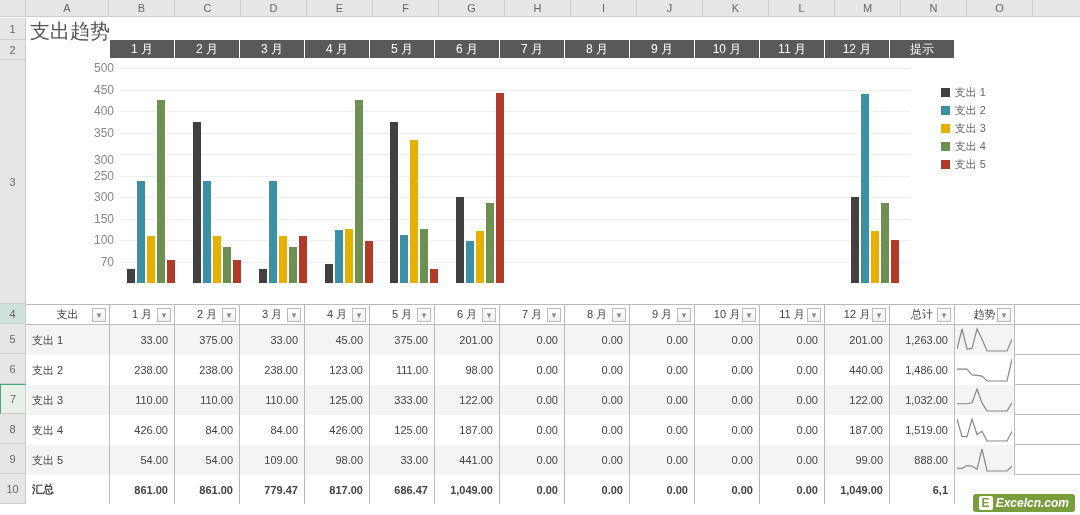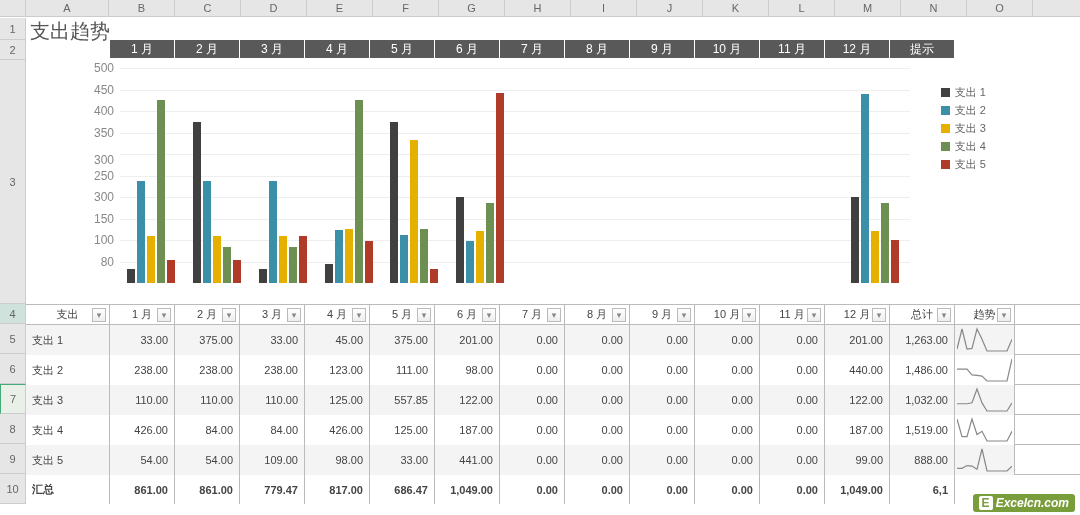--- a/index.html
+++ b/index.html
@@ -239,21 +239,21 @@
     <div class="tab">8 月</div>
     <div class="tab">9 月</div>
     <div class="tab">10 月</div>
     <div class="tab">11 月</div>
     <div class="tab">12 月</div>
     <div class="tab">提示</div>
   </div>
 
   <div class="chart-area">
     <div class="y-axis" id="y-axis">
-        <div style="top: 193.5px;">80</div>
+        <div style="top: 193.5px;">70</div>
         <div style="top: 172px;">100</div>
         <div style="top: 150.5px;">150</div>
         <div style="top: 129px;">300</div>
         <div style="top: 107.5px;">250</div>
         <div style="top: 92px;">300</div>
         <div style="top: 64.5px;">350</div>
         <div style="top: 43px;">400</div>
         <div style="top: 21.5px; margin-left: 44px;">450</div>
         <div style="top: 0px;">500</div>
       </div>
@@ -388,21 +388,21 @@
               <polyline points="0,12.1 5,12.1 10,12.1 15,17.85 20,18.45 25,19.1 30,24 35,24 40,24 45,24 50,24 55,2"></polyline>
             </svg>
           </div>
         </div>
         <div class="table-row zebra">
           <div>支出 3</div>
           <div class="num">110.00</div>
           <div class="num">110.00</div>
           <div class="num">110.00</div>
           <div class="num">125.00</div>
-          <div class="num">557.85</div>
+          <div class="num">333.00</div>
           <div class="num">122.00</div>
           <div class="num">0.00</div>
           <div class="num">0.00</div>
           <div class="num">0.00</div>
           <div class="num">0.00</div>
           <div class="num">0.00</div>
           <div class="num">122.00</div>
           <div class="num">1,032.00</div>
           <div class="spark">
             <svg viewBox="0 0 55 26">

